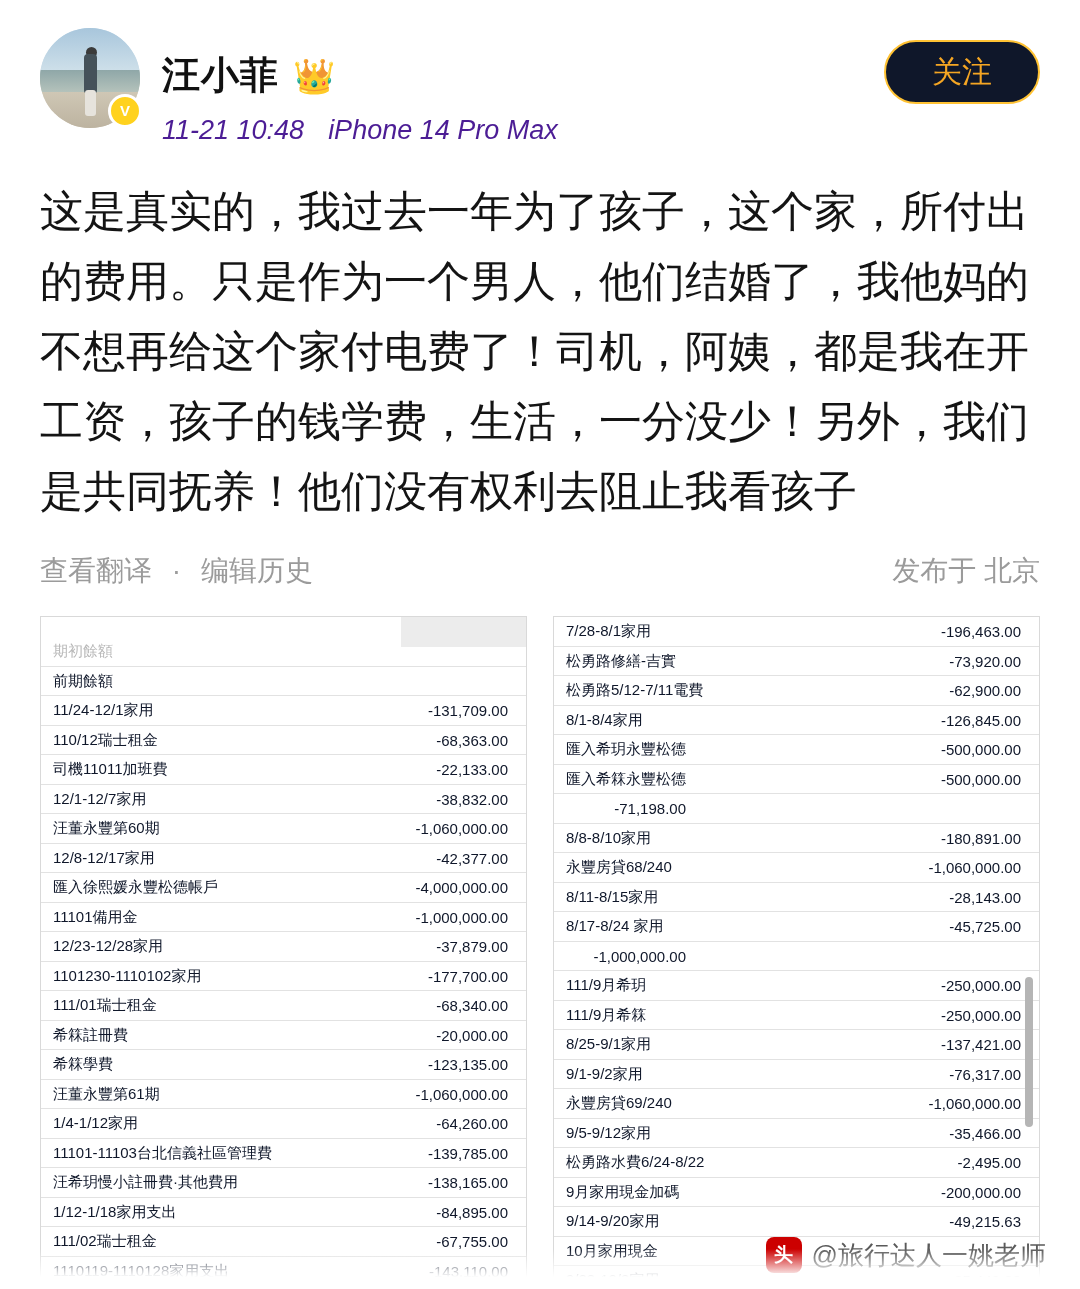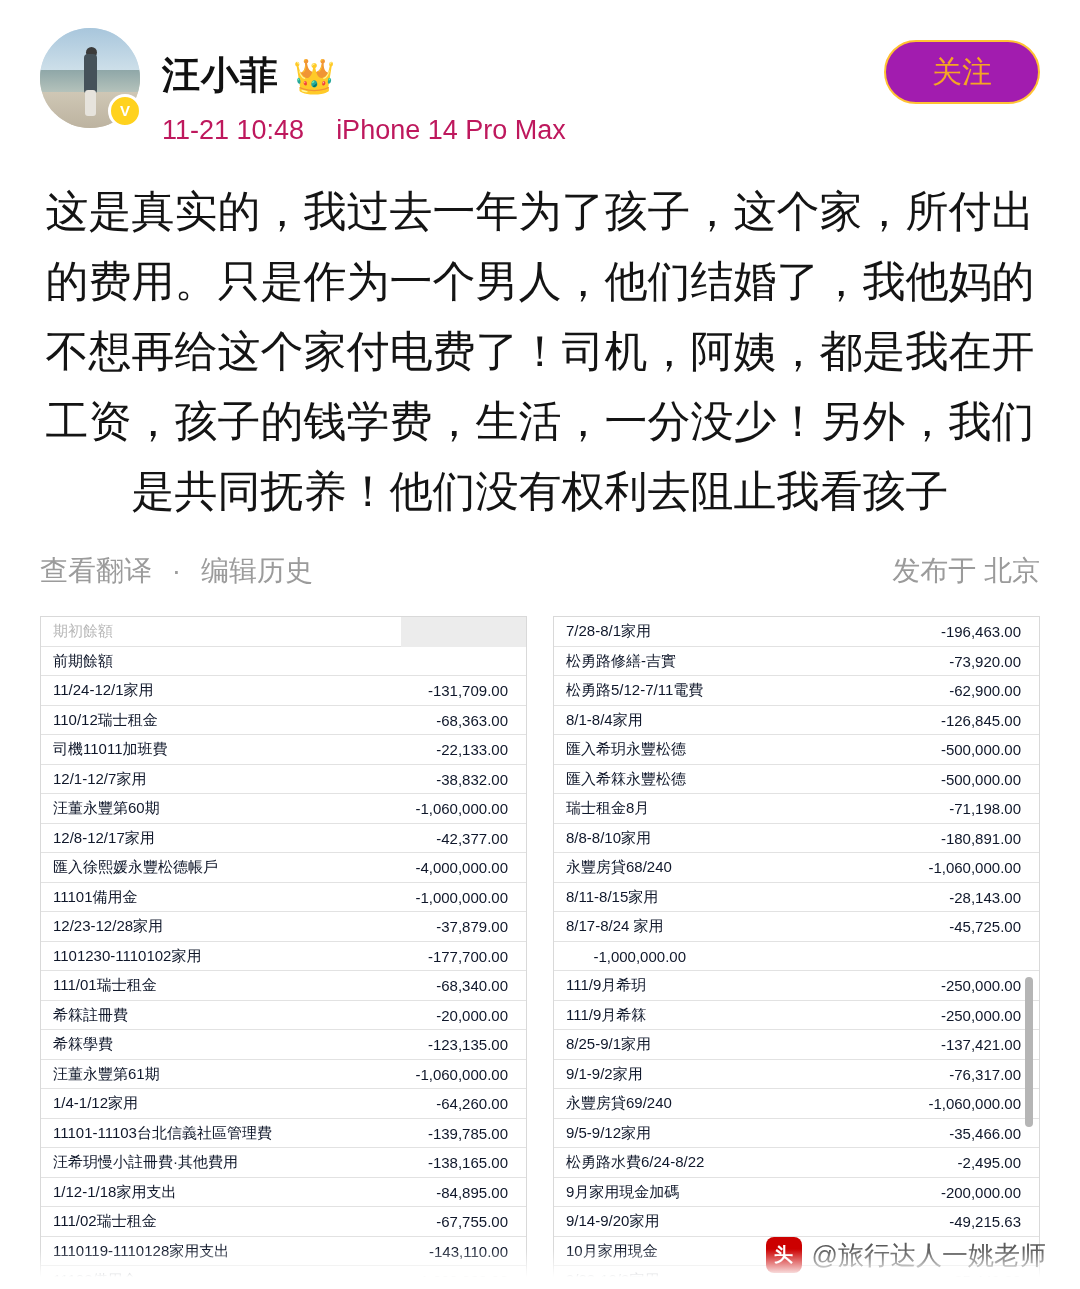--- a/index.html
+++ b/index.html
@@ -95,50 +95,50 @@
     letter-spacing: 1px;
   }
   .crown {
     margin-left: 14px;
     font-size: 34px;
     line-height: 1;
   }
   .sub-row {
     margin-top: 14px;
     font-size: 27px;
-    color: #be185d;
-    display: flex;
-    align-items: center;
+    color: #4c1d95;
+    display: flex;
+    align-items: center;
+    font-style: italic;
   }
   .sub-row .device {
-    margin-left: 32px;
+    margin-left: 24px;
   }
   .follow-btn {
     position: absolute;
     right: 0;
     top: 12px;
     width: 156px;
     height: 64px;
     border: 2px solid #ffc233;
     border-radius: 34px;
     color: #f5a623;
     font-size: 30px;
     display: flex;
     align-items: center;
     justify-content: center;
     box-sizing: border-box;
-    background: #a21caf;
+    background: #0f172a;
   }
   .content {
     margin-top: 30px;
     font-size: 43px;
     line-height: 1.63;
     color: #141414;
     letter-spacing: 0px;
-    text-align: center;
   }
   .footer-row {
     margin-top: 26px;
     display: flex;
     align-items: center;
     justify-content: space-between;
     font-size: 28px;
     color: #9b9b9b;
     gap: 11px;
   }
@@ -182,20 +182,21 @@
     text-overflow: clip;
   }
   .trow .amount {
     flex: 0 0 auto;
     text-align: right;
     min-width: 120px;
     padding-right: 8px;
   }
   .trow.partial {
     color: #9a9a9a;
+    margin-top: 20px;
   }
   .left-card .trow:first-child {
     color: #b8b8b8;
   }
   .shade {
     position: absolute;
     right: 0;
     top: 0;
     width: 125px;
     height: 30px;
@@ -403,21 +404,20 @@
         </div>
         <div class="trow">
           <div class="label">匯入希玥永豐松德</div>
           <div class="amount">-500,000.00</div>
         </div>
         <div class="trow">
           <div class="label">匯入希箖永豐松德</div>
           <div class="amount">-500,000.00</div>
         </div>
         <div class="trow">
-          <div class="label">瑞士租金8月</div>
           <div class="amount">-71,198.00</div>
         </div>
         <div class="trow">
           <div class="label">8/8-8/10家用</div>
           <div class="amount">-180,891.00</div>
         </div>
         <div class="trow">
           <div class="label">永豐房貸68/240</div>
           <div class="amount">-1,060,000.00</div>
         </div>

